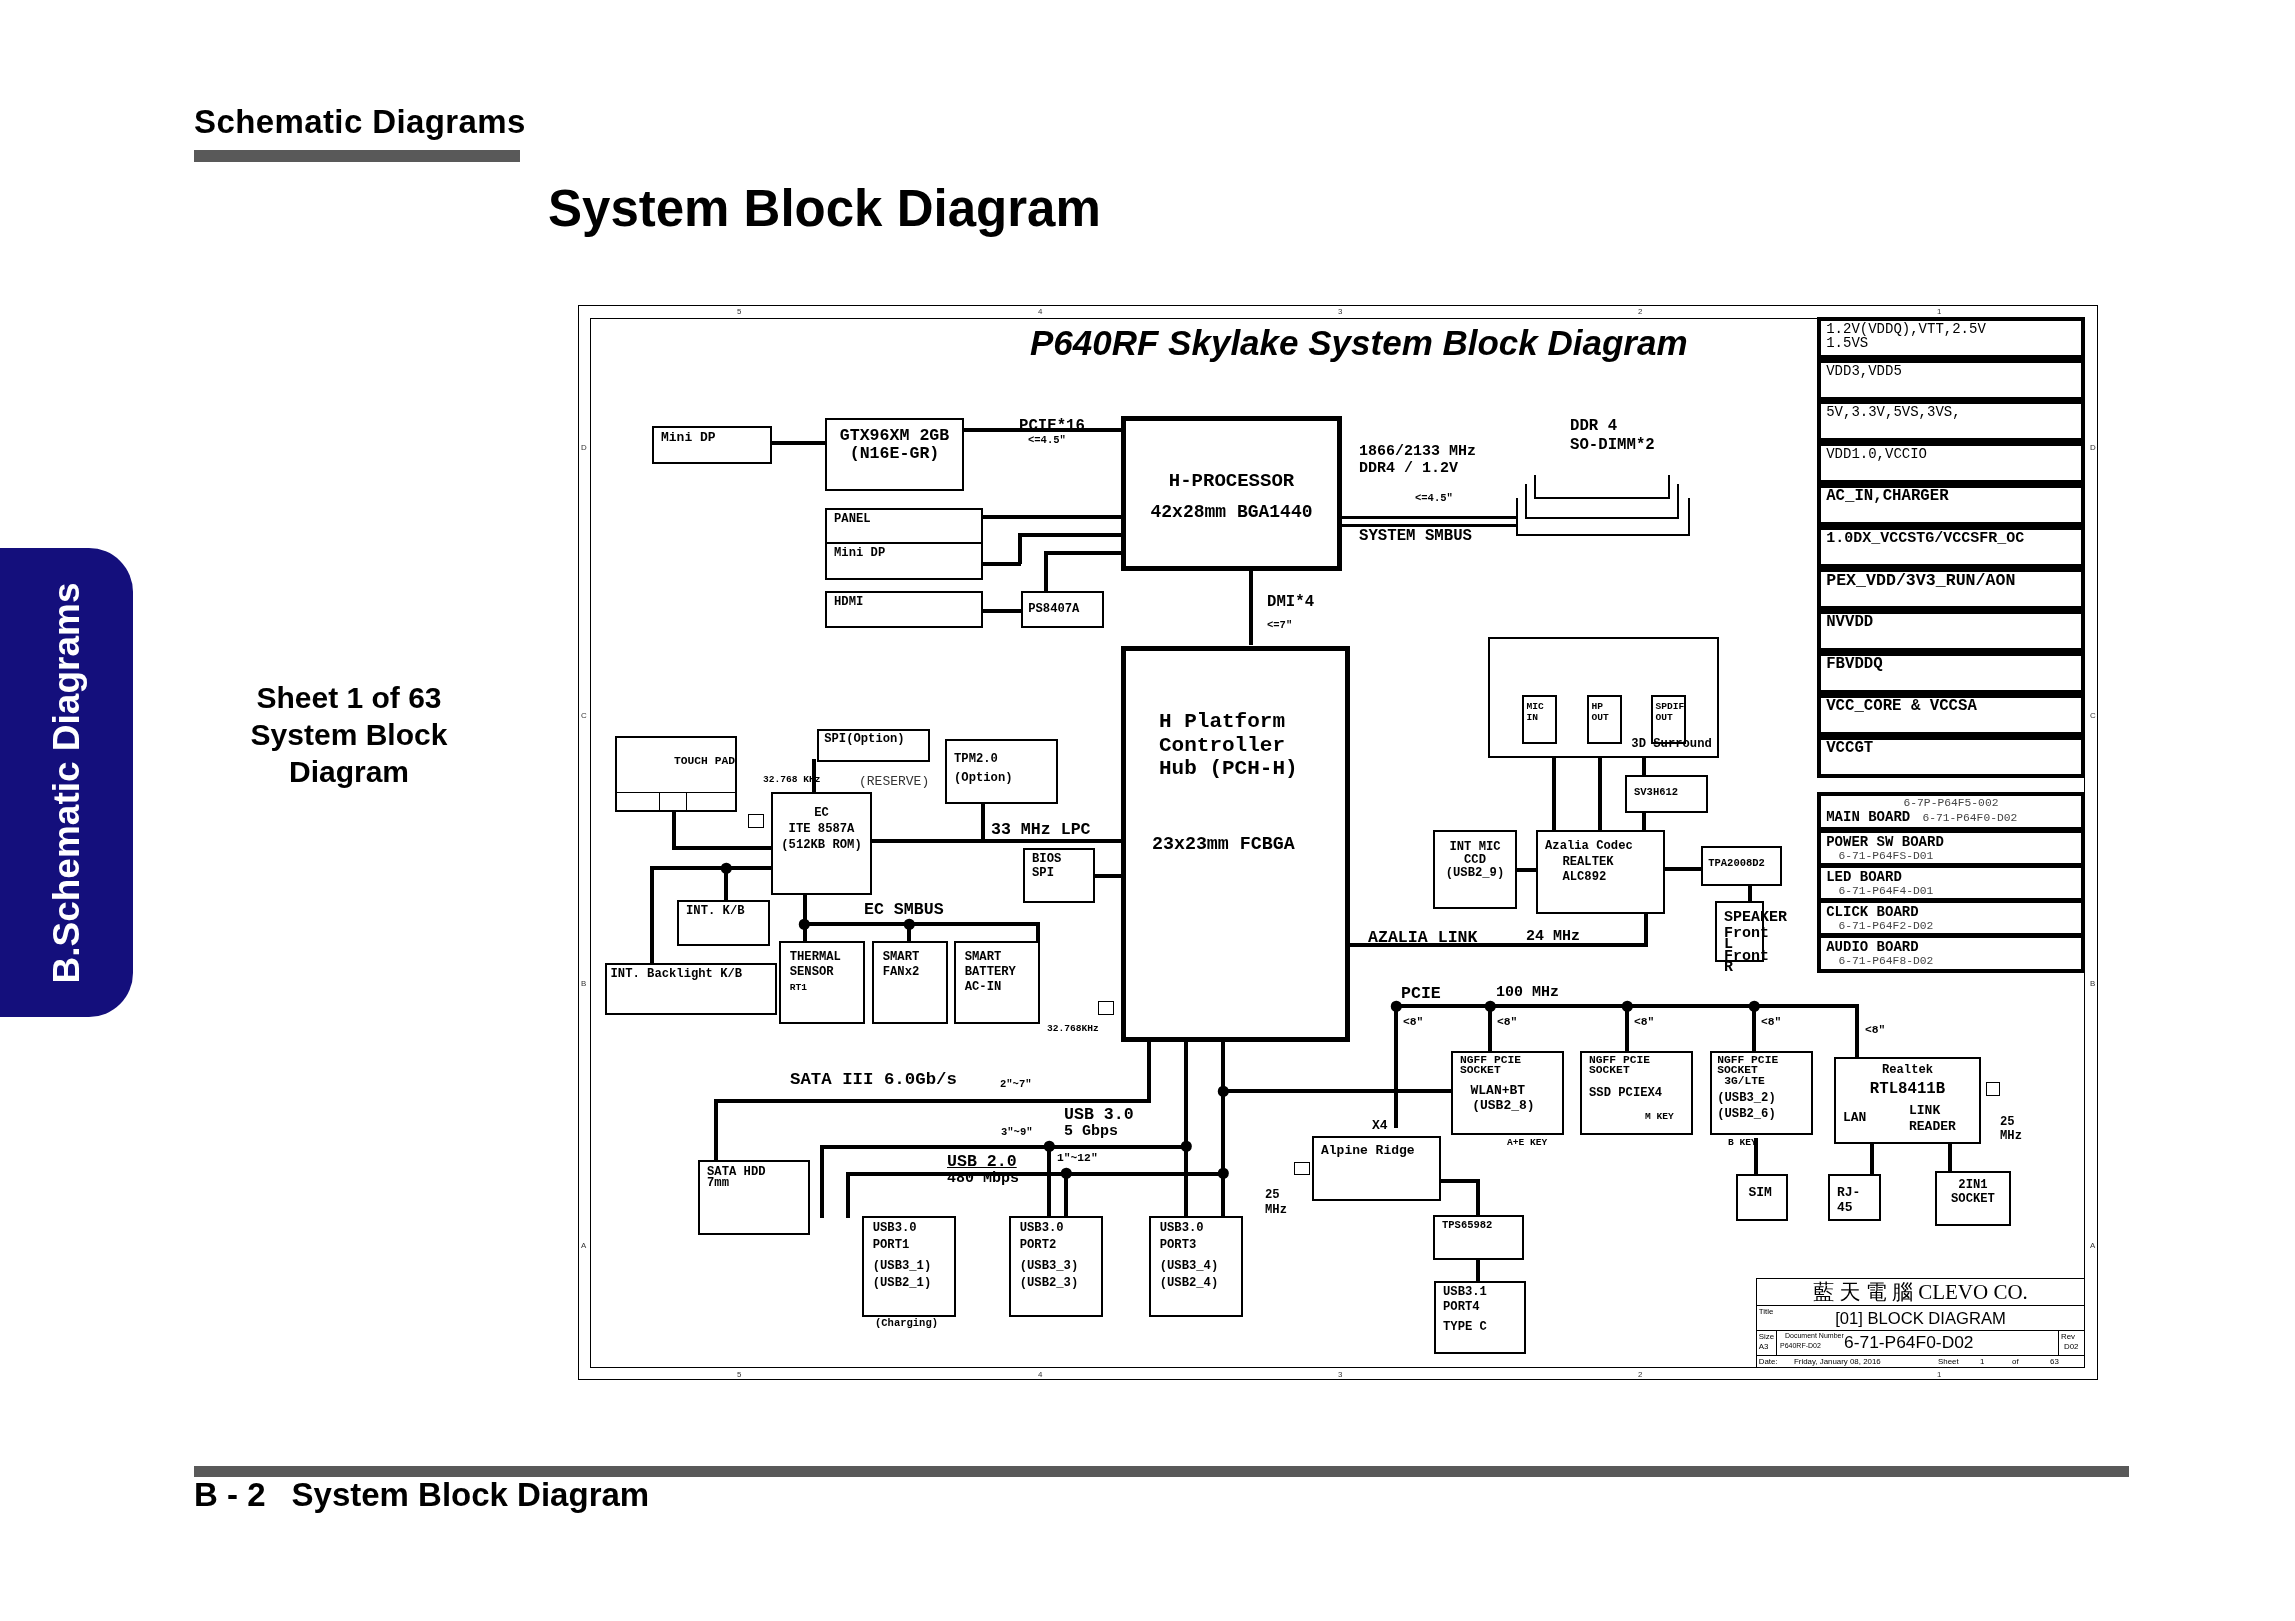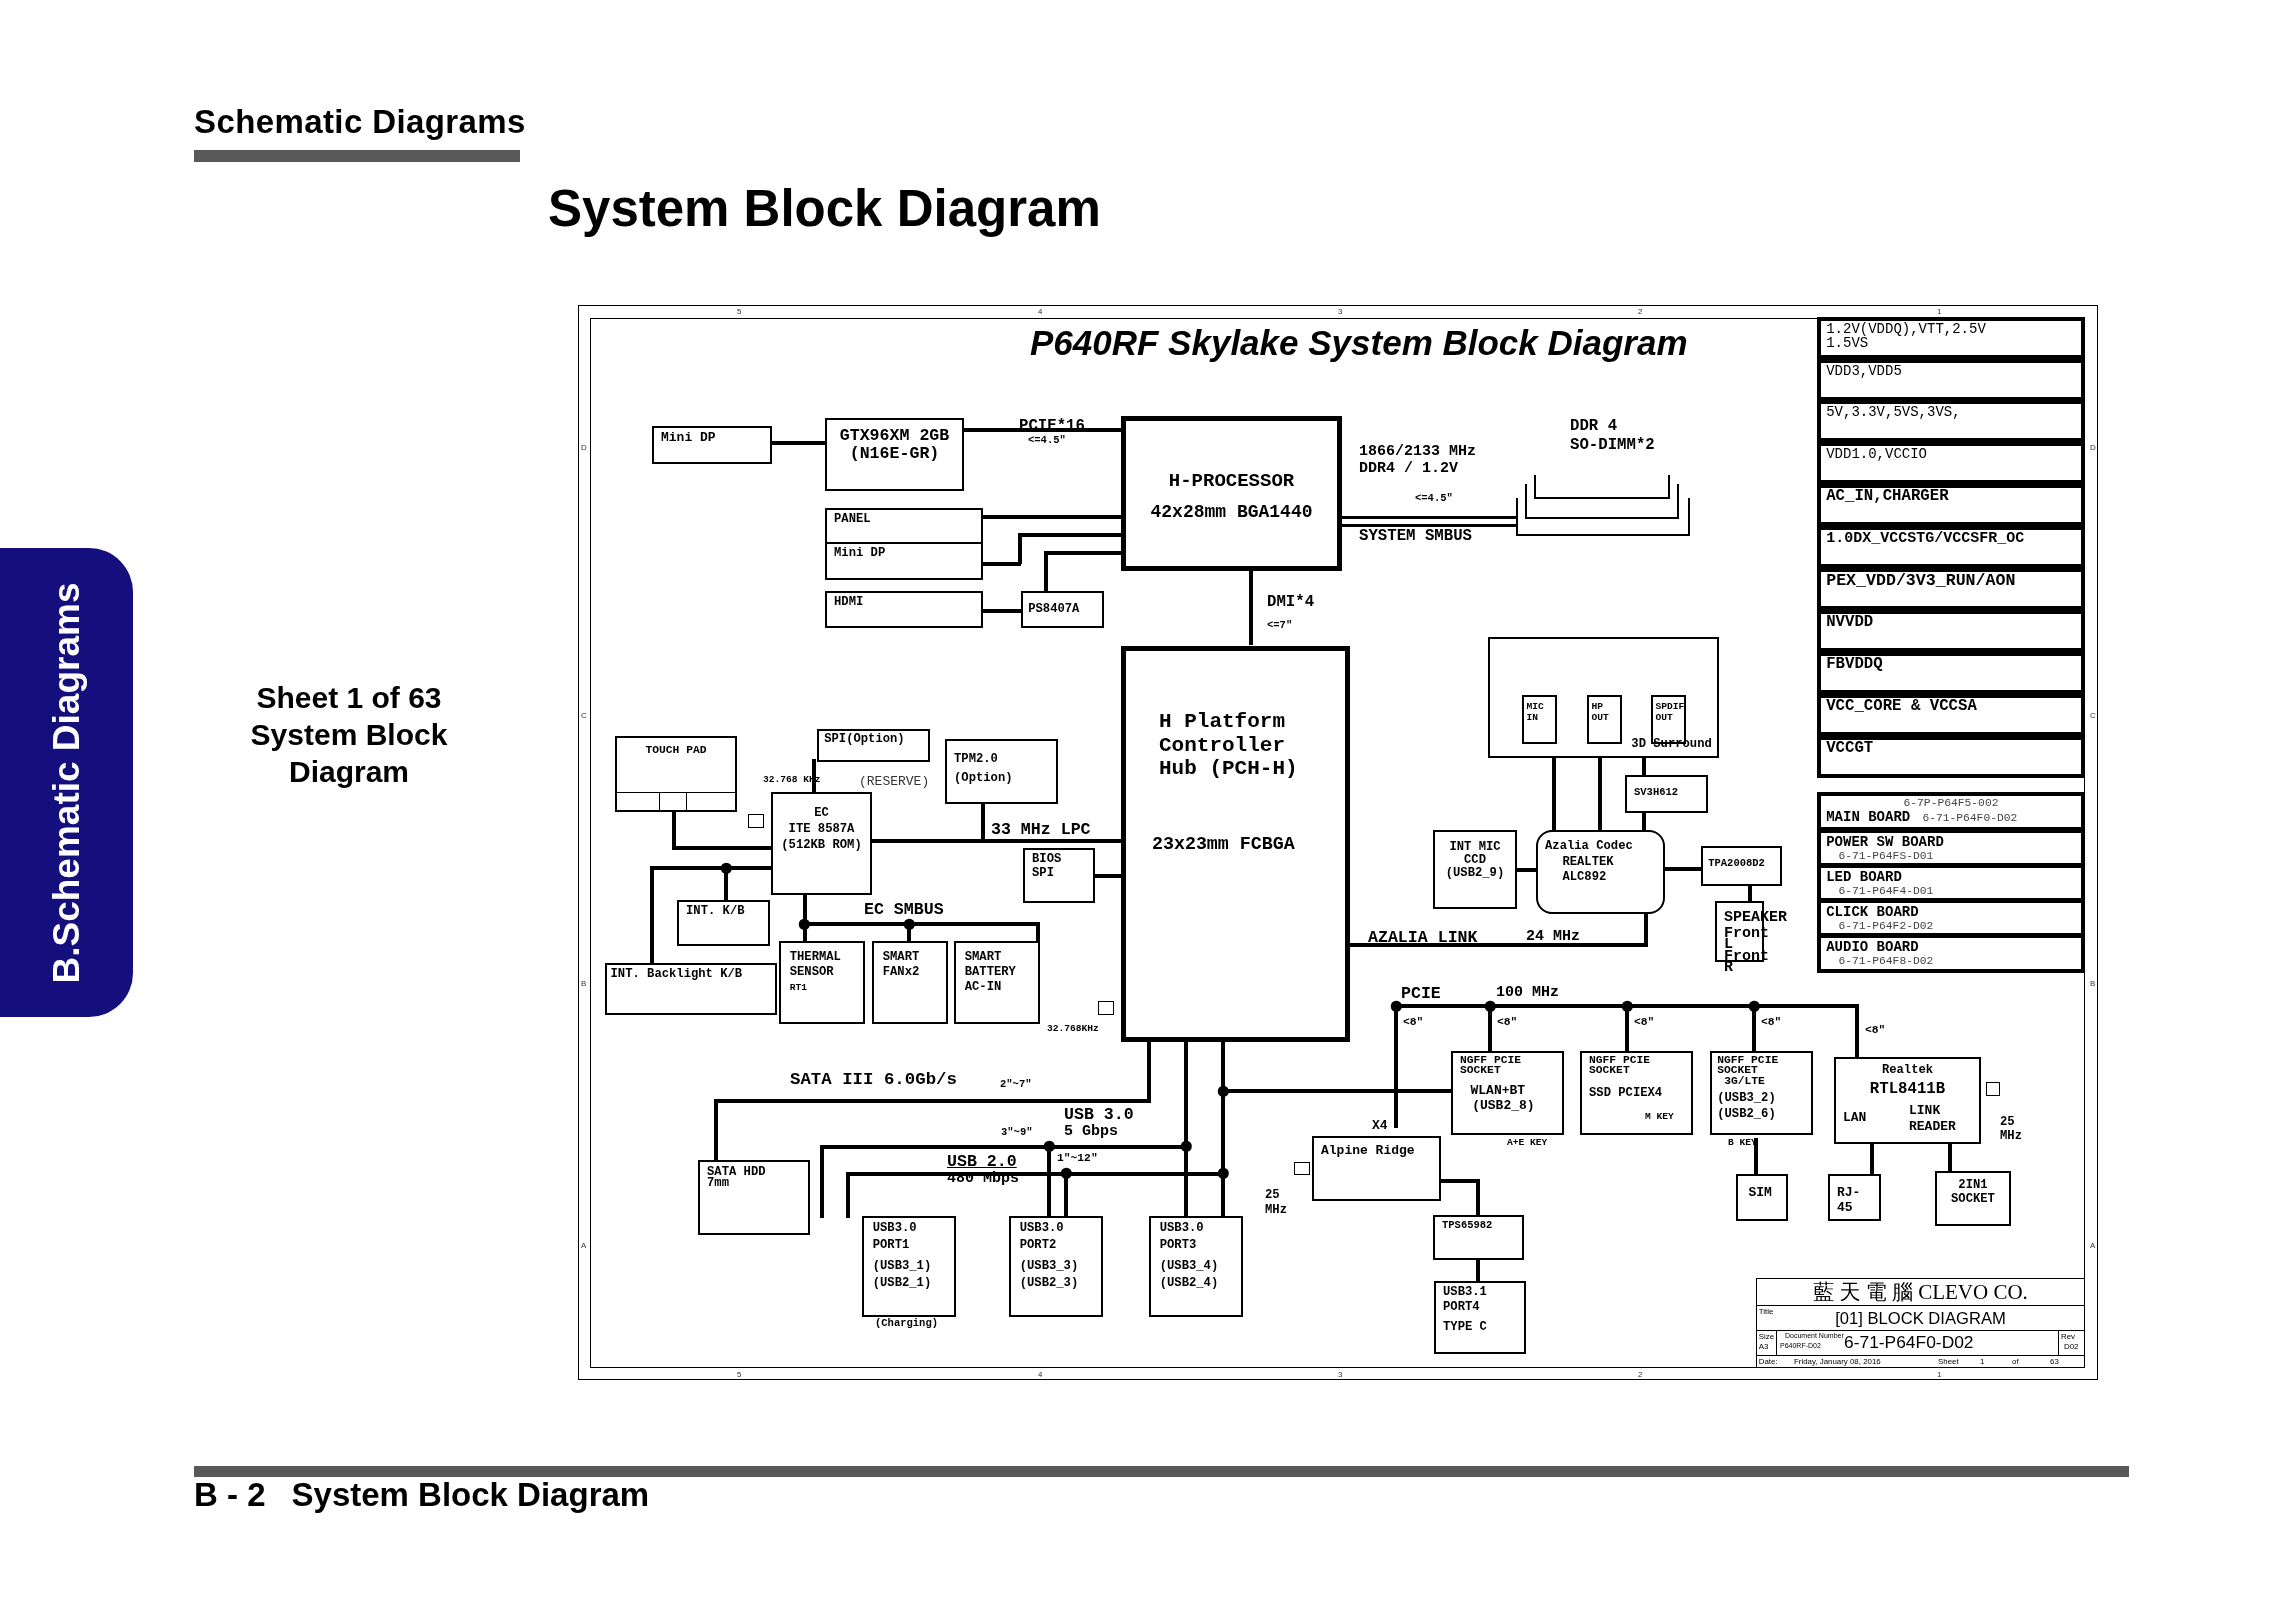--- a/index.html
+++ b/index.html
@@ -188,21 +188,21 @@
 <div class="lbl" style="left:1267px;top:593px;font-size:15.7px;">DMI*4</div>
 <div class="lbl" style="left:1267px;top:619px;font-size:10.5px;">&lt;=7"</div>
 
 <div class="box thick" style="left:1121px;top:646px;width:229px;height:396px;font-size:21px;padding:59px 0 0 33px;line-height:23.6px;">
   <div>H  Platform</div>
   <div>Controller</div>
   <div>Hub  (PCH-H)</div>
   <div style="margin-top:52px;margin-left:-7px;font-size:18.3px;">23x23mm  FCBGA</div>
 </div>
 
-<div class="box" style="left:615px;top:736px;width:122px;height:76px;font-size:11.3px;text-align:center;padding-top:6px;">
+<div class="box" style="left:615px;top:736px;width:122px;height:76px;font-size:11.3px;text-align:right;padding-top:17px;">
   <span>TOUCH  PAD</span>
   <div class="abs" style="left:0;right:0;bottom:0;height:17.4px;border-top:1.7px solid #000;">
       <div class="abs" style="left:42px;width:26px;top:0;bottom:0;border-left:1.7px solid #000;border-right:1.7px solid #000;"></div>
     </div>
 </div>
 <div class="box" style="left:817px;top:729px;width:113px;height:33px;font-size:12.2px;padding:0.9px 5.2px;"><span>SPI(Option)</span></div>
 <div class="lbl" style="left:859px;top:774px;font-size:13px;font-weight:normal;color:#333;">(RESERVE)</div>
 <div class="lbl" style="left:763px;top:774px;font-size:9.6px;">32.768  KHz</div>
 <div class="abs" style="left:748px;top:814px;width:14px;height:12.2px;border:1.7px solid #000;"></div>
 <div class="box" style="left:771px;top:792px;width:101px;height:103px;font-size:12.2px;text-align:center;padding-top:12.2px;line-height:15.7px;">
@@ -244,21 +244,21 @@
   <div class="box" style="left:97px;top:56px;width:35px;height:49px;font-size:9.6px;padding:3.5px 2.6px;line-height:11.3px;">HP OUT</div>
   <div class="box" style="left:161px;top:56px;width:35px;height:49px;font-size:9.6px;padding:3.5px 2.6px;line-height:11.3px;">SPDIF OUT</div>
   <div class="lbl" style="right:5.2px;top:98px;font-size:12.2px;">3D  Surround</div>
 </div>
 <div class="box" style="left:1625px;top:775px;width:83px;height:38px;font-size:10.5px;padding:8.7px 7px;"><span>SV3H612</span></div>
 <div class="box" style="left:1433px;top:830px;width:84px;height:79px;font-size:12.2px;text-align:center;padding-top:8.7px;line-height:13px;">
   <div>INT  MIC</div>
   <div>CCD</div>
   <div>(USB2_9)</div>
 </div>
-<div class="box" style="left:1536px;top:830px;width:129px;height:84px;font-size:12.2px;padding:7px 7px;line-height:15.7px;border-radius:16px;">
+<div class="box" style="left:1536px;top:830px;width:129px;height:84px;font-size:12.2px;padding:7px 7px;line-height:15.7px;">
   <div>Azalia  Codec</div>
   <div style="padding-left:17.4px;">REALTEK</div>
   <div style="padding-left:17.4px;">ALC892</div>
 </div>
 <div class="box" style="left:1701px;top:846px;width:81px;height:40px;font-size:10.5px;padding:8.7px 5.2px;"><span>TPA2008D2</span></div>
 <div class="box" style="left:1715px;top:901px;width:49px;height:61px;font-size:15px;padding:8.7px 7px;line-height:11.3px;">
   <div>SPEAKER</div>
   <div style="margin-top:5.2px;">Front  L</div>
   <div>Front  R</div>
 </div>

